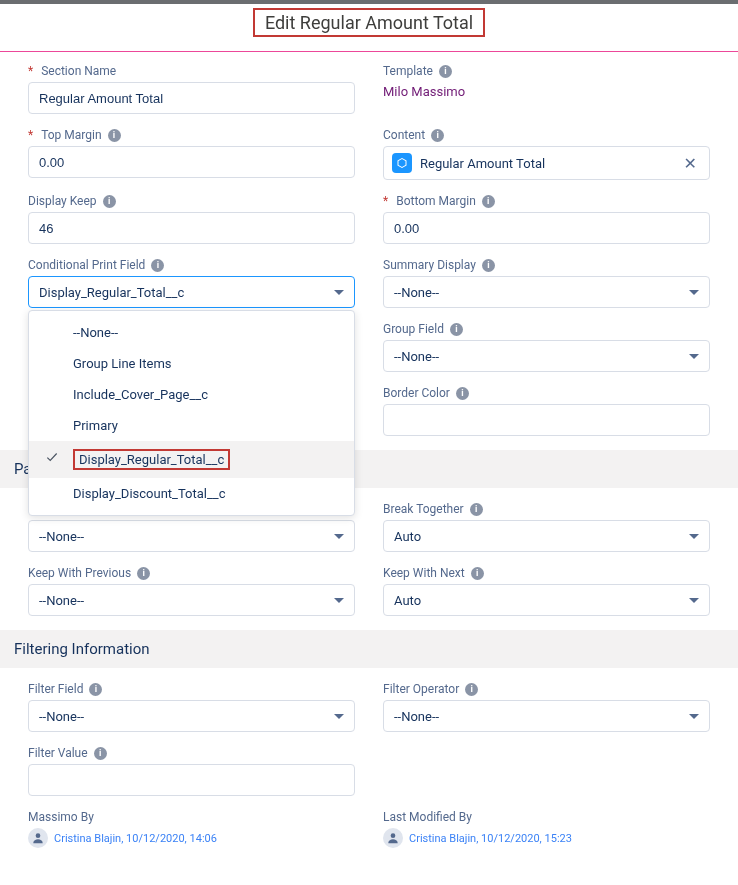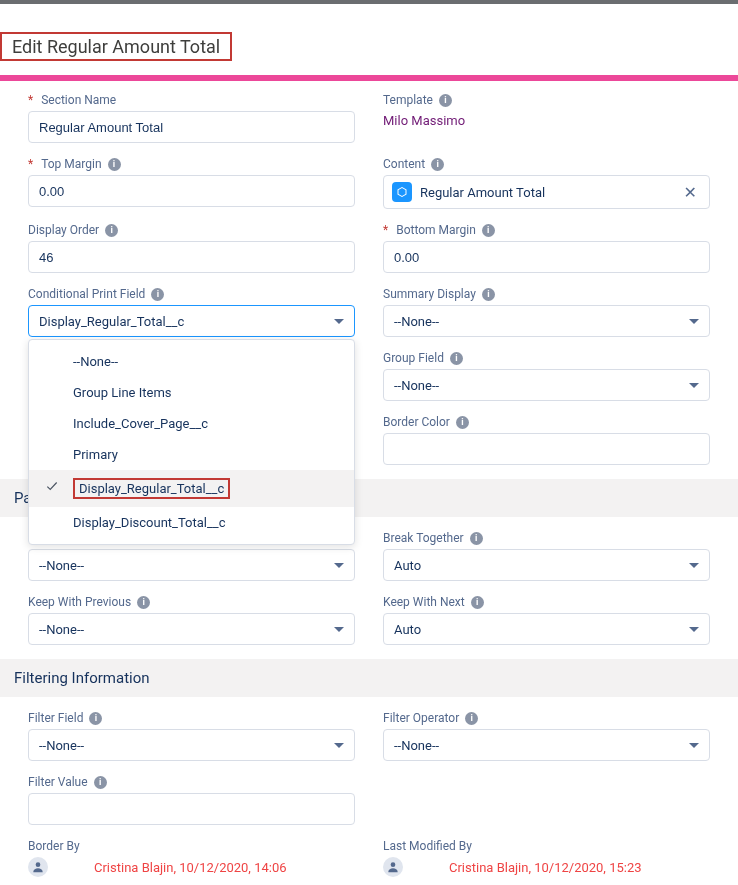--- a/index.html
+++ b/index.html
@@ -1,18 +1,18 @@
 <!DOCTYPE html>
 <html><head>
 <meta charset="utf-8">
 <style>
 * { box-sizing: border-box; margin: 0; padding: 0; }
 body { font-family: -apple-system, BlinkMacSystemFont, "Segoe UI", Roboto, Helvetica, Arial, sans-serif; font-size: 13px; color: #16325c; background: #fff; width: 738px; }
 .topbar { height: 4px; background: #6b6d70; }
-.header { padding: 28px 0 14px; border-bottom: 6px solid #ec4899; }
+.header { text-align: center; padding: 4px 0 14px; border-bottom: 1px solid #ec4899; }
 .header h1 { font-size: 18px; font-weight: 400; color: #3e3e3c; display: inline-block; border: 2px solid #c23934; padding: 2px 10px; }
 .form-area { padding: 12px 28px 20px; }
 .row { display: flex; gap: 28px; margin-bottom: 14px; }
 .col { flex: 1; min-width: 0; position: relative; }
 .label { font-size: 12px; color: #54698d; margin-bottom: 4px; display: flex; align-items: center; gap: 6px; }
 .req { color: #c23934; margin-right: 2px; }
 .info-icon { width: 13px; height: 13px; border-radius: 50%; background: #8a94a6; color: #fff; display: inline-flex; align-items: center; justify-content: center; font-size: 9px; font-weight: bold; font-style: normal; cursor: default; }
 .input, .select { width: 100%; height: 32px; border: 1px solid #d8dde6; border-radius: 4px; padding: 0 10px; font-size: 13px; color: #16325c; background: #fff; }
 .select { display: flex; align-items: center; justify-content: space-between; cursor: pointer; }
 .select-open { border-color: #1b96ff; }
@@ -25,21 +25,21 @@
 .content-close { color: #54698d; font-size: 16px; cursor: pointer; padding: 0 4px; }
 .dropdown { position: absolute; top: 52px; left: 0; right: 0; background: #fff; border: 1px solid #d8dde6; border-radius: 4px; box-shadow: 0 2px 8px rgba(0,0,0,0.12); z-index: 20; padding: 6px 0; }
 .dropdown-item { padding: 8px 14px 8px 44px; font-size: 13px; color: #16325c; cursor: pointer; position: relative; }
 .dropdown-item.selected { background: #f3f2f2; }
 .dropdown-item.selected .check { position: absolute; left: 16px; top: 9px; }
 .dropdown-item .item-text.boxed { border: 2px solid #c23934; padding: 1px 4px; display: inline-block; }
 .check svg { width: 14px; height: 14px; stroke: #4b5563; stroke-width: 2; fill: none; }
 .section-header { background: #f3f2f2; font-size: 15px; color: #16325c; padding: 10px 14px; margin: 12px -28px 14px; }
 .avatar { width: 20px; height: 20px; border-radius: 50%; background: #e0e5ee; display: inline-flex; align-items: center; justify-content: center; vertical-align: middle; margin-right: 6px; }
 .avatar svg { width: 14px; height: 14px; fill: #54698d; }
-.byline { font-size: 13px; color: #ef4444; display: flex; align-items: center; gap: 40px; }
+.byline { font-size: 11px; color: #3b82f6; display: flex; align-items: center; }
 .spacer-col { flex: 1; }
 </style>
 </head>
 <body>
 
 <div class="topbar"></div>
 
 <div class="header">
   <h1>Edit Regular Amount Total</h1>
 </div>
@@ -85,21 +85,21 @@
           </span>
         <span class="content-label">Regular Amount Total</span>
         <span class="content-close">✕</span>
       </div>
     </div>
   </div>
 
   <div class="row">
     <div class="col">
       <div class="label">
-          <span>Display Order</span>
+          <span>Display Keep</span>
           <span class="info-icon">i</span>
         </div>
       <input class="input" value="46" style="">
     </div>
     <div class="col">
       <div class="label">
           <span class="req">*</span>
           <span>Bottom Margin</span>
           <span class="info-icon">i</span>
         </div>
@@ -247,21 +247,21 @@
           <span>Filter Value</span>
           <span class="info-icon">i</span>
         </div>
       <input class="input" value="" style="">
     </div>
     <div class="spacer-col"></div>
   </div>
 
   <div class="row">
     <div class="col">
-      <div class="label">Border By</div>
+      <div class="label">Massimo By</div>
       <div class="byline">
         <span class="avatar">
             <svg viewBox="0 0 24 24">
               <circle cx="12" cy="8" r="4"></circle>
               <path d="M4 20c0-4 4-6 8-6s8 2 8 6v1H4v-1z"></path>
             </svg>
           </span>
         <span>Cristina Blajin, 10/12/2020, 14:06</span>
       </div>
     </div>

